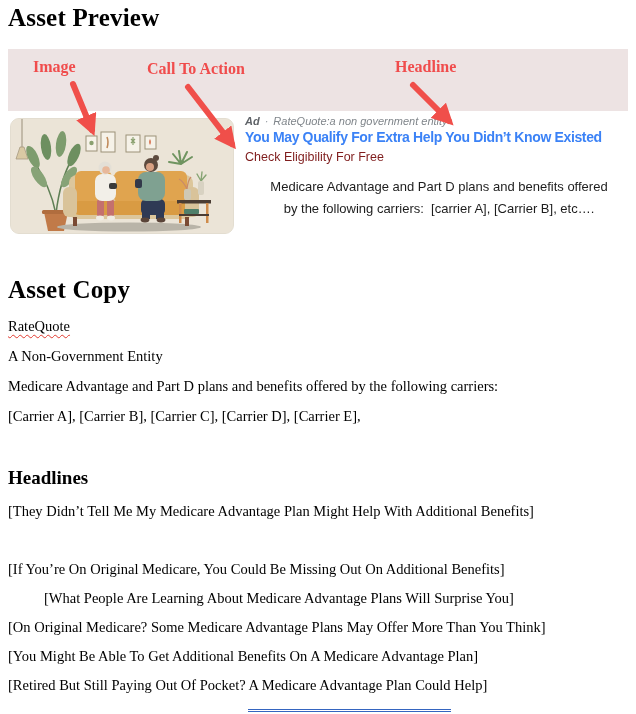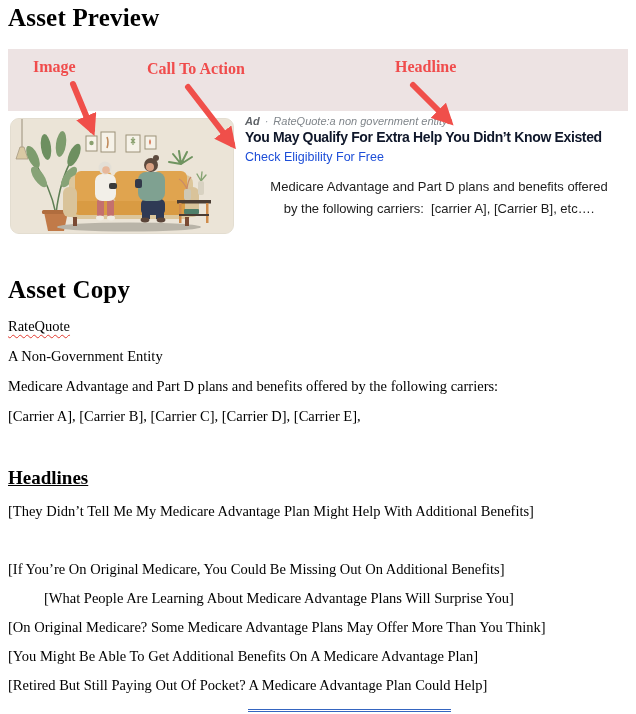--- a/index.html
+++ b/index.html
@@ -1,39 +1,39 @@
 <!DOCTYPE html>
 <html><head>
 <meta charset="utf-8">
 <style>
   html,body{margin:0;padding:0;background:#fff;}
   #page{position:relative;width:636px;height:714px;background:#ffffff;overflow:hidden;
         font-family:"Liberation Serif", serif;color:#000;}
 
   .h1{position:absolute;left:8px;font-size:25px;font-weight:bold;
       font-family:"Liberation Serif", serif;letter-spacing:0.2px;}
-  .h3{position:absolute;left:8px;font-size:19px;font-weight:bold;text-decoration:underline;}
+  .h3{position:absolute;left:8px;font-size:19px;font-weight:bold;}
 
   
   .band{position:absolute;left:8px;top:49px;width:620px;height:62px;background:#ede3e3;}
   .ann-label{position:absolute;font-family:Liberation Serif, serif;
              font-weight:bold;font-size:16px;color:#f04c4c;}
 
   .arrow-layer{position:absolute;left:0;top:0;width:636px;height:240px;z-index:5;pointer-events:none;}
 
   
   .ad-image{position:absolute;left:10px;top:118px;width:222px;height:114px;border-radius:9px;
             overflow:hidden;border:1px solid #e3ddd0;background:#ebe4d7;}
   .ad-col{position:absolute;left:245px;top:114px;width:388px;font-family:"Liberation Sans", sans-serif;}
   .ad-meta{position:absolute;left:0;top:1px;font-size:11px;color:#80868b;white-space:nowrap;font-style:italic;}
   .ad-meta .badge{font-weight:bold;color:#5f6368;}
   .ad-meta .sep{margin:0 5px;color:#9aa0a6;}
-  .ad-headline{position:absolute;left:0;top:15px;font-size:14px;font-weight:bold;color:#0f172a;
+  .ad-headline{position:absolute;left:0;top:15px;font-size:14px;font-weight:bold;color:#3b82f6;
                letter-spacing:-0.35px;white-space:nowrap;}
-  .ad-cta{position:absolute;left:0;top:36px;font-size:12.5px;color:#1d4ed8;}
+  .ad-cta{position:absolute;left:0;top:36px;font-size:12.5px;color:#7f1d1d;}
   .ad-body{position:absolute;left:0;top:62px;width:388px;text-align:center;font-size:13px;
            line-height:22px;color:#1d1d1d;}
   .ad-body div{white-space:pre;}
 
   
   .copy-line{position:absolute;left:8px;font-size:14.5px;white-space:nowrap;}
   .squiggle{text-decoration:underline;text-decoration-style:wavy;text-decoration-color:#e03a2f;
             text-decoration-thickness:1px;text-underline-offset:3px;}
   .dblunderline{border-bottom:3px double #3565c0;padding-bottom:16px;}
 </style>

